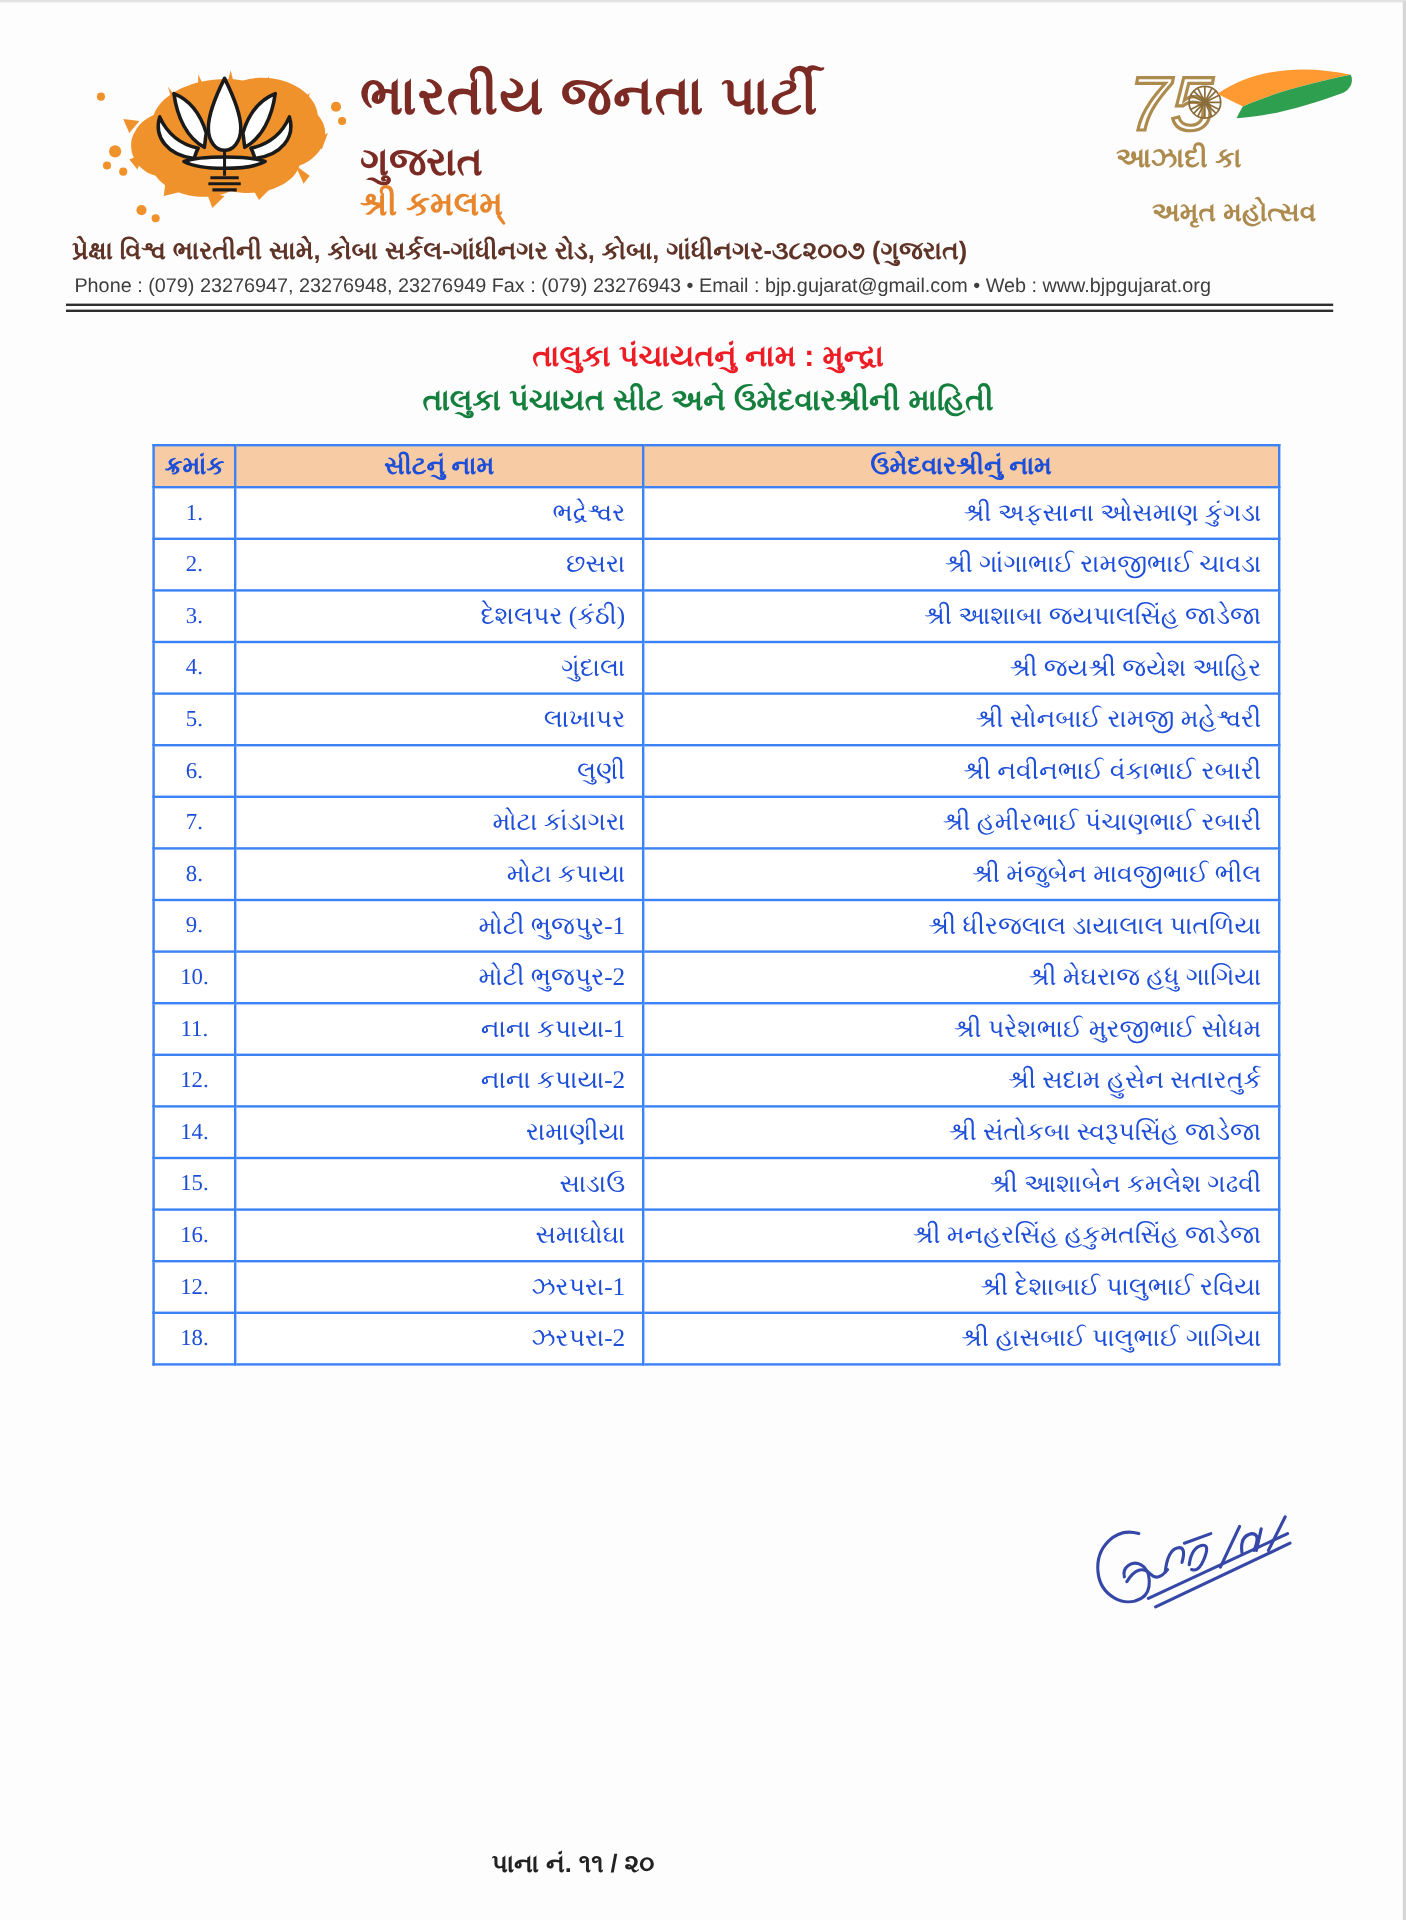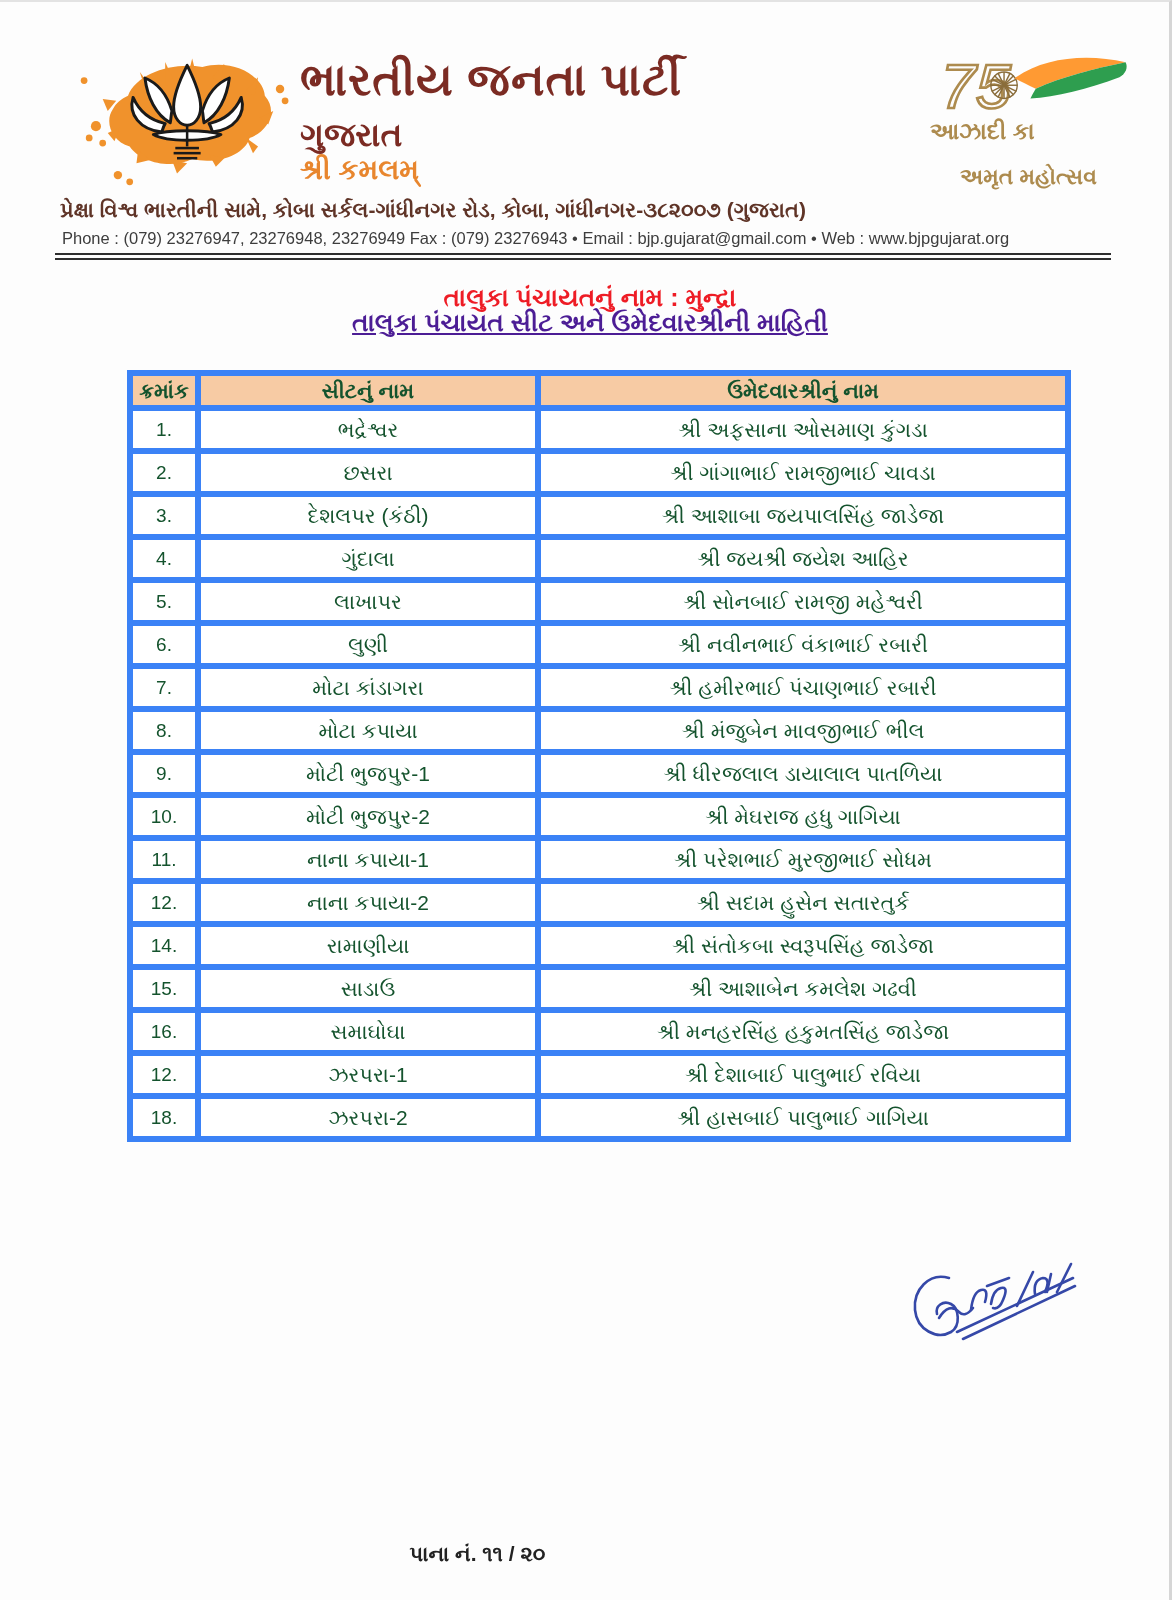--- a/index.html
+++ b/index.html
@@ -22,34 +22,34 @@
   .azadi-l2 { font-size:22px; font-weight:600; color:#ad8b4e; margin-left:42px; margin-top:19px; }
 
   .address-line { position:absolute; left:60px; top:196px; width:1060px; font-size:21px; font-weight:600; color:#5f3427; }
   .contact-line { position:absolute; left:62px; top:227px; width:1080px; font-size:16.5px; color:#3d3d3d; }
   .header-rule  { position:absolute; left:55px; top:251px; width:1056px; height:7px;
                   border-top:2px solid #2e2e2e; border-bottom:2px solid #2e2e2e; }
 
   
   .doc-title    { position:absolute; left:60px; top:281px; width:1060px; text-align:center;
                   font-size:25px; font-weight:bold; color:#ee1c25; }
-  .doc-subtitle { position:absolute; left:60px; top:306px; width:1060px; text-align:center;
-                  font-size:25px; font-weight:bold; color:#4c1d95; text-decoration:underline; }
+  .doc-subtitle { position:absolute; left:60px; top:318px; width:1060px; text-align:center;
+                  font-size:25px; font-weight:bold; color:#15803d; }
 
   
   .tbl-wrap { position:absolute; left:127px; top:368px; width:938px; }
   table { border-collapse:collapse; width:100%; table-layout:fixed; }
   col.c-sr   { width:68px; }
   col.c-seat { width:340px; }
   col.c-cand { width:530px; }
-  th, td { border:6px solid #3b82f6; color:#14532d; }
+  th, td { border:2px solid #3b82f6; color:#1d4ed8;font-family:Liberation Serif, serif; }
   th { background:#f7cba4; height:35px; font-size:21px; font-weight:bold; text-align:center; padding:2px 4px; }
   td { height:43px; font-size:21px; padding:2px 14px; background:#fff; }
   td.sr   { text-align:center; font-size:19px; padding:2px 2px; }
-  td.seat, td.cand { text-align:center; }
+  td.seat, td.cand { text-align:right; }
 
   
   .signature { position:absolute; left:905px; top:1242px; width:175px; height:105px; }
   .page-footer { position:absolute; left:0; top:1540px; width:955px; text-align:center;
                  font-size:21px; font-weight:600; color:#222; }
 </style>
 </head>
 <body>
 
 <div id="page">

